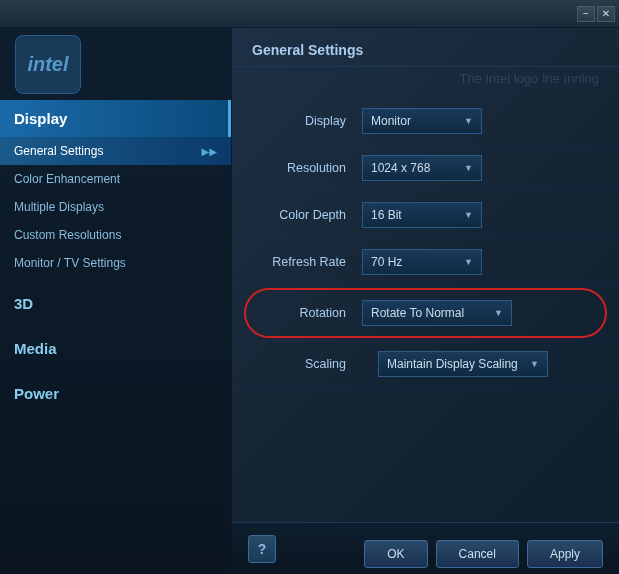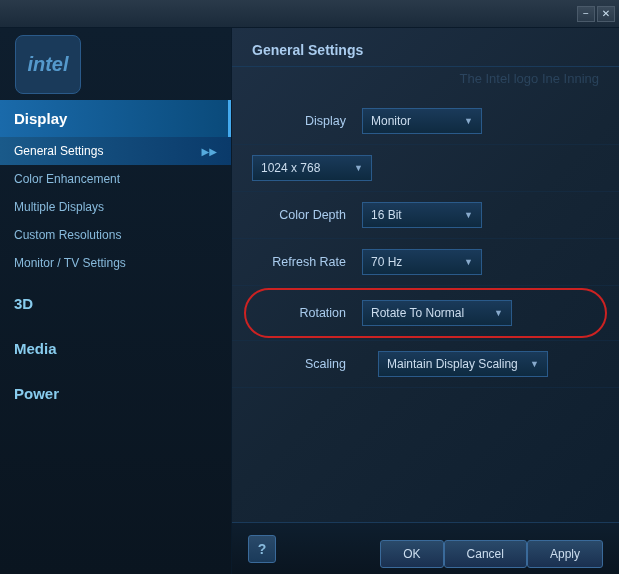--- a/index.html
+++ b/index.html
@@ -226,20 +226,21 @@
       align-items: center;
       justify-content: center;
       font-size: 14px;
       font-weight: bold;
       color: #88bbdd;
       cursor: pointer;
     }
 
     .bottom-right {
       display: flex;
+      gap: 8px;
       margin-top: 11px;
     }
 
     .action-btn {
       padding: 6px 22px;
       background: linear-gradient(to bottom, #2a4a6a, #1a3050);
       border: 1px solid #3a6a9a;
       border-radius: 3px;
       color: #ccddee;
       font-size: 12px;
@@ -322,20 +323,21 @@
         <div class="setting-label">Display</div>
         <div class="setting-control">
           <div class="dropdown">
             <span>Monitor</span>
             <span class="dropdown-arrow">▼</span>
           </div>
         </div>
       </div>
 
       <div class="setting-row">
+        <div class="setting-label">Resolution</div>
         <div class="setting-control">
           <div class="dropdown">
             <span>1024 x 768</span>
             <span class="dropdown-arrow">▼</span>
           </div>
         </div>
       </div>
 
       <div class="setting-row">
         <div class="setting-label">Color Depth</div>

